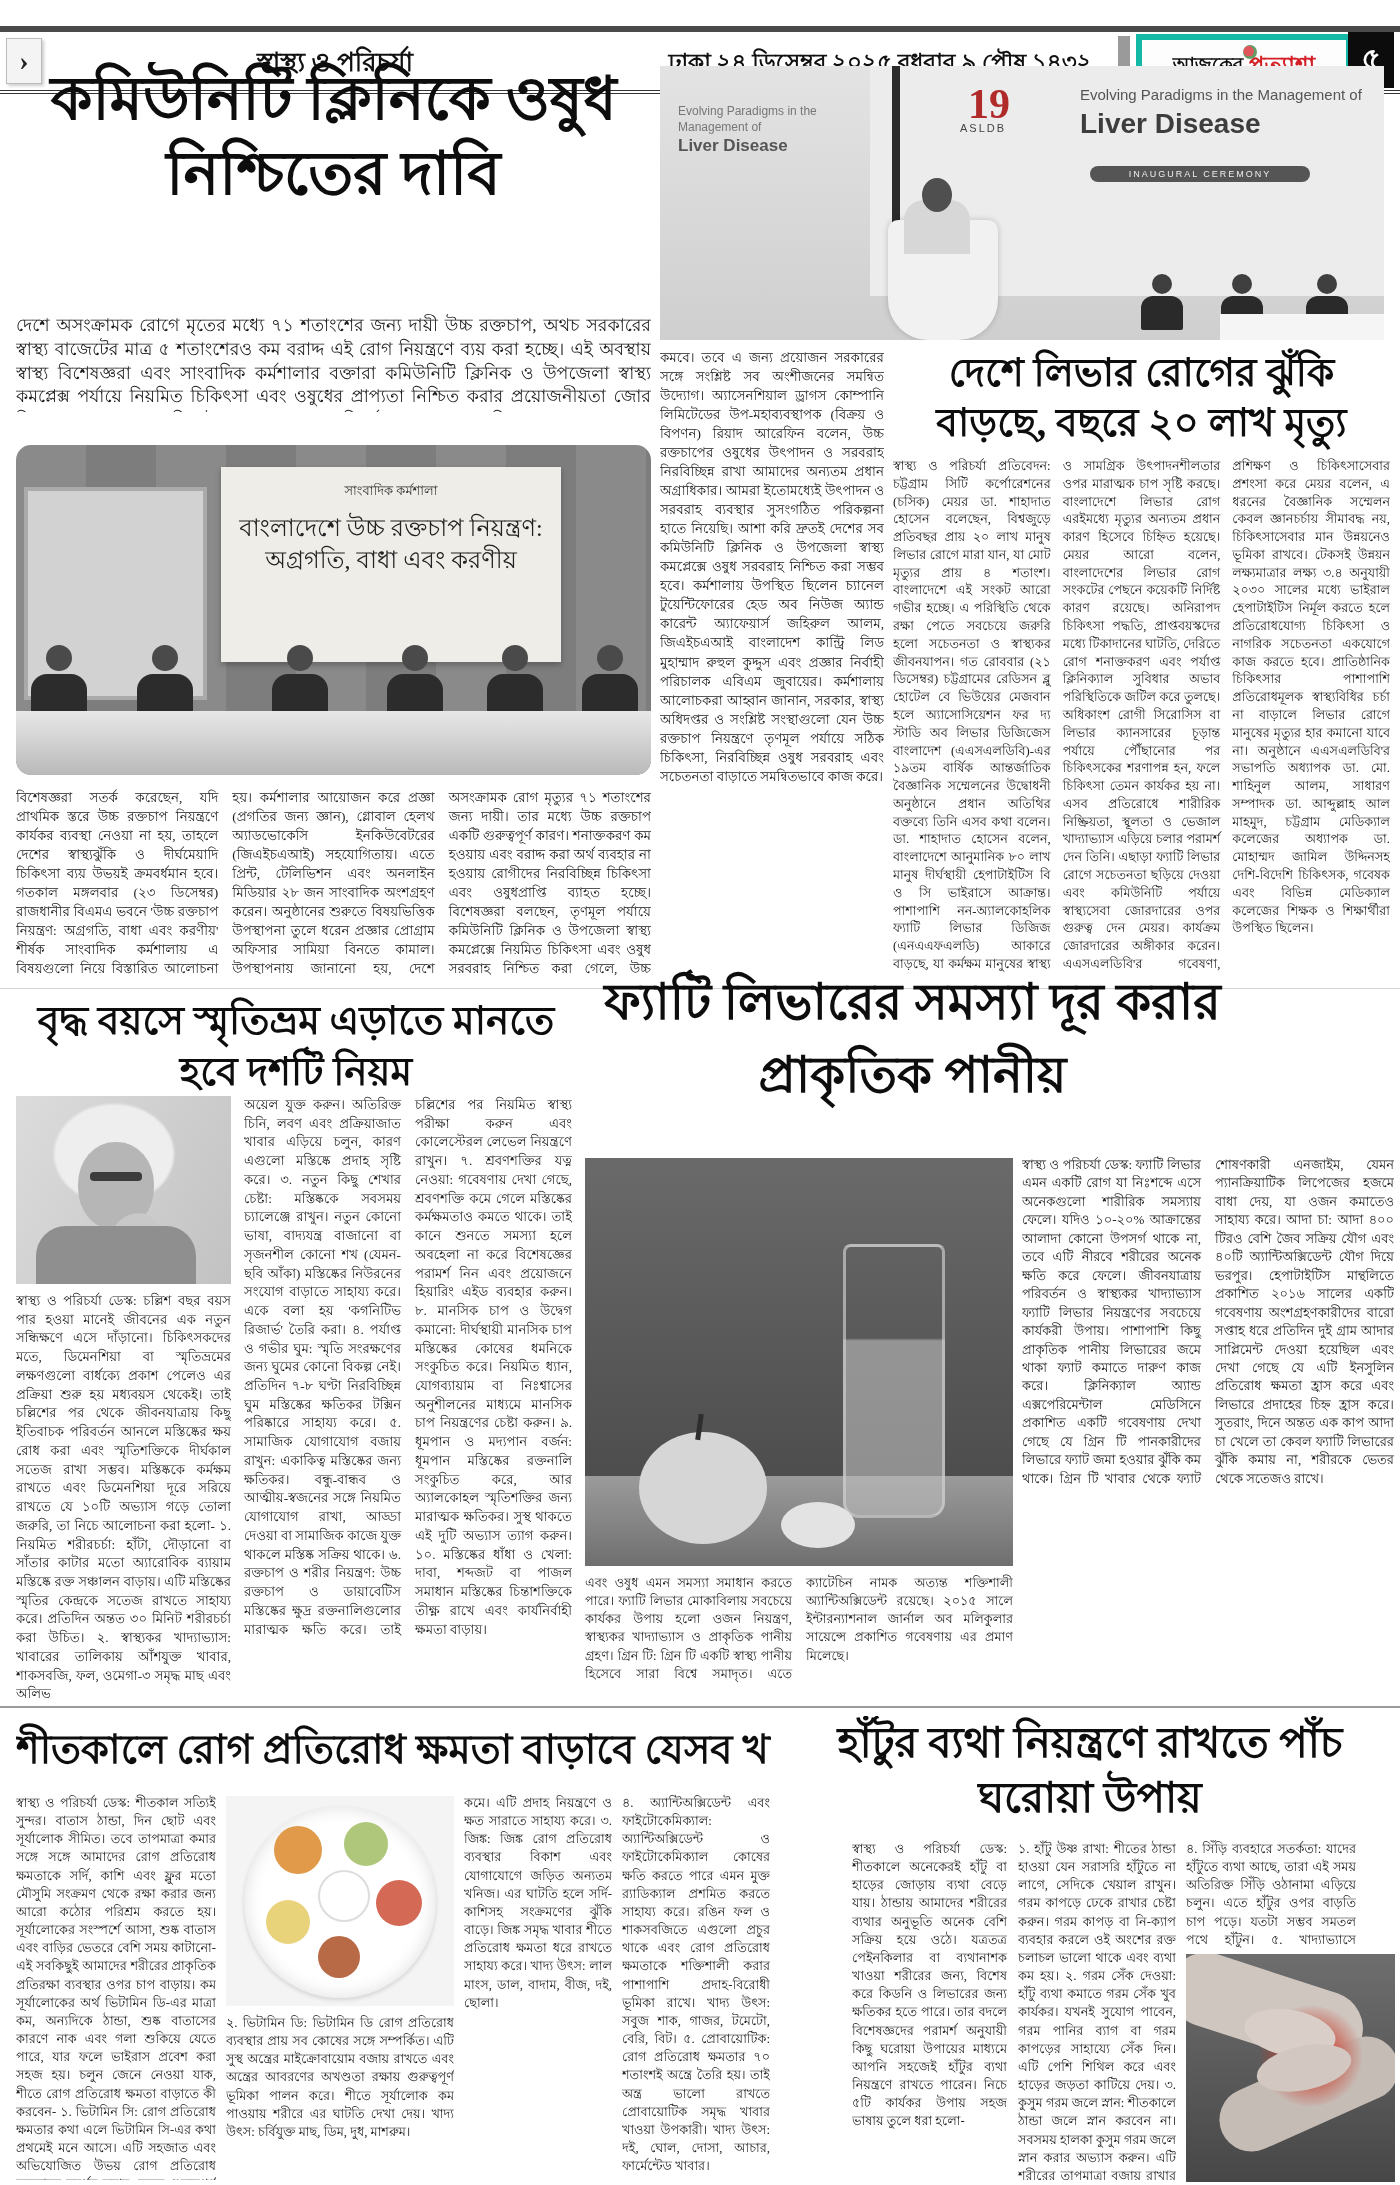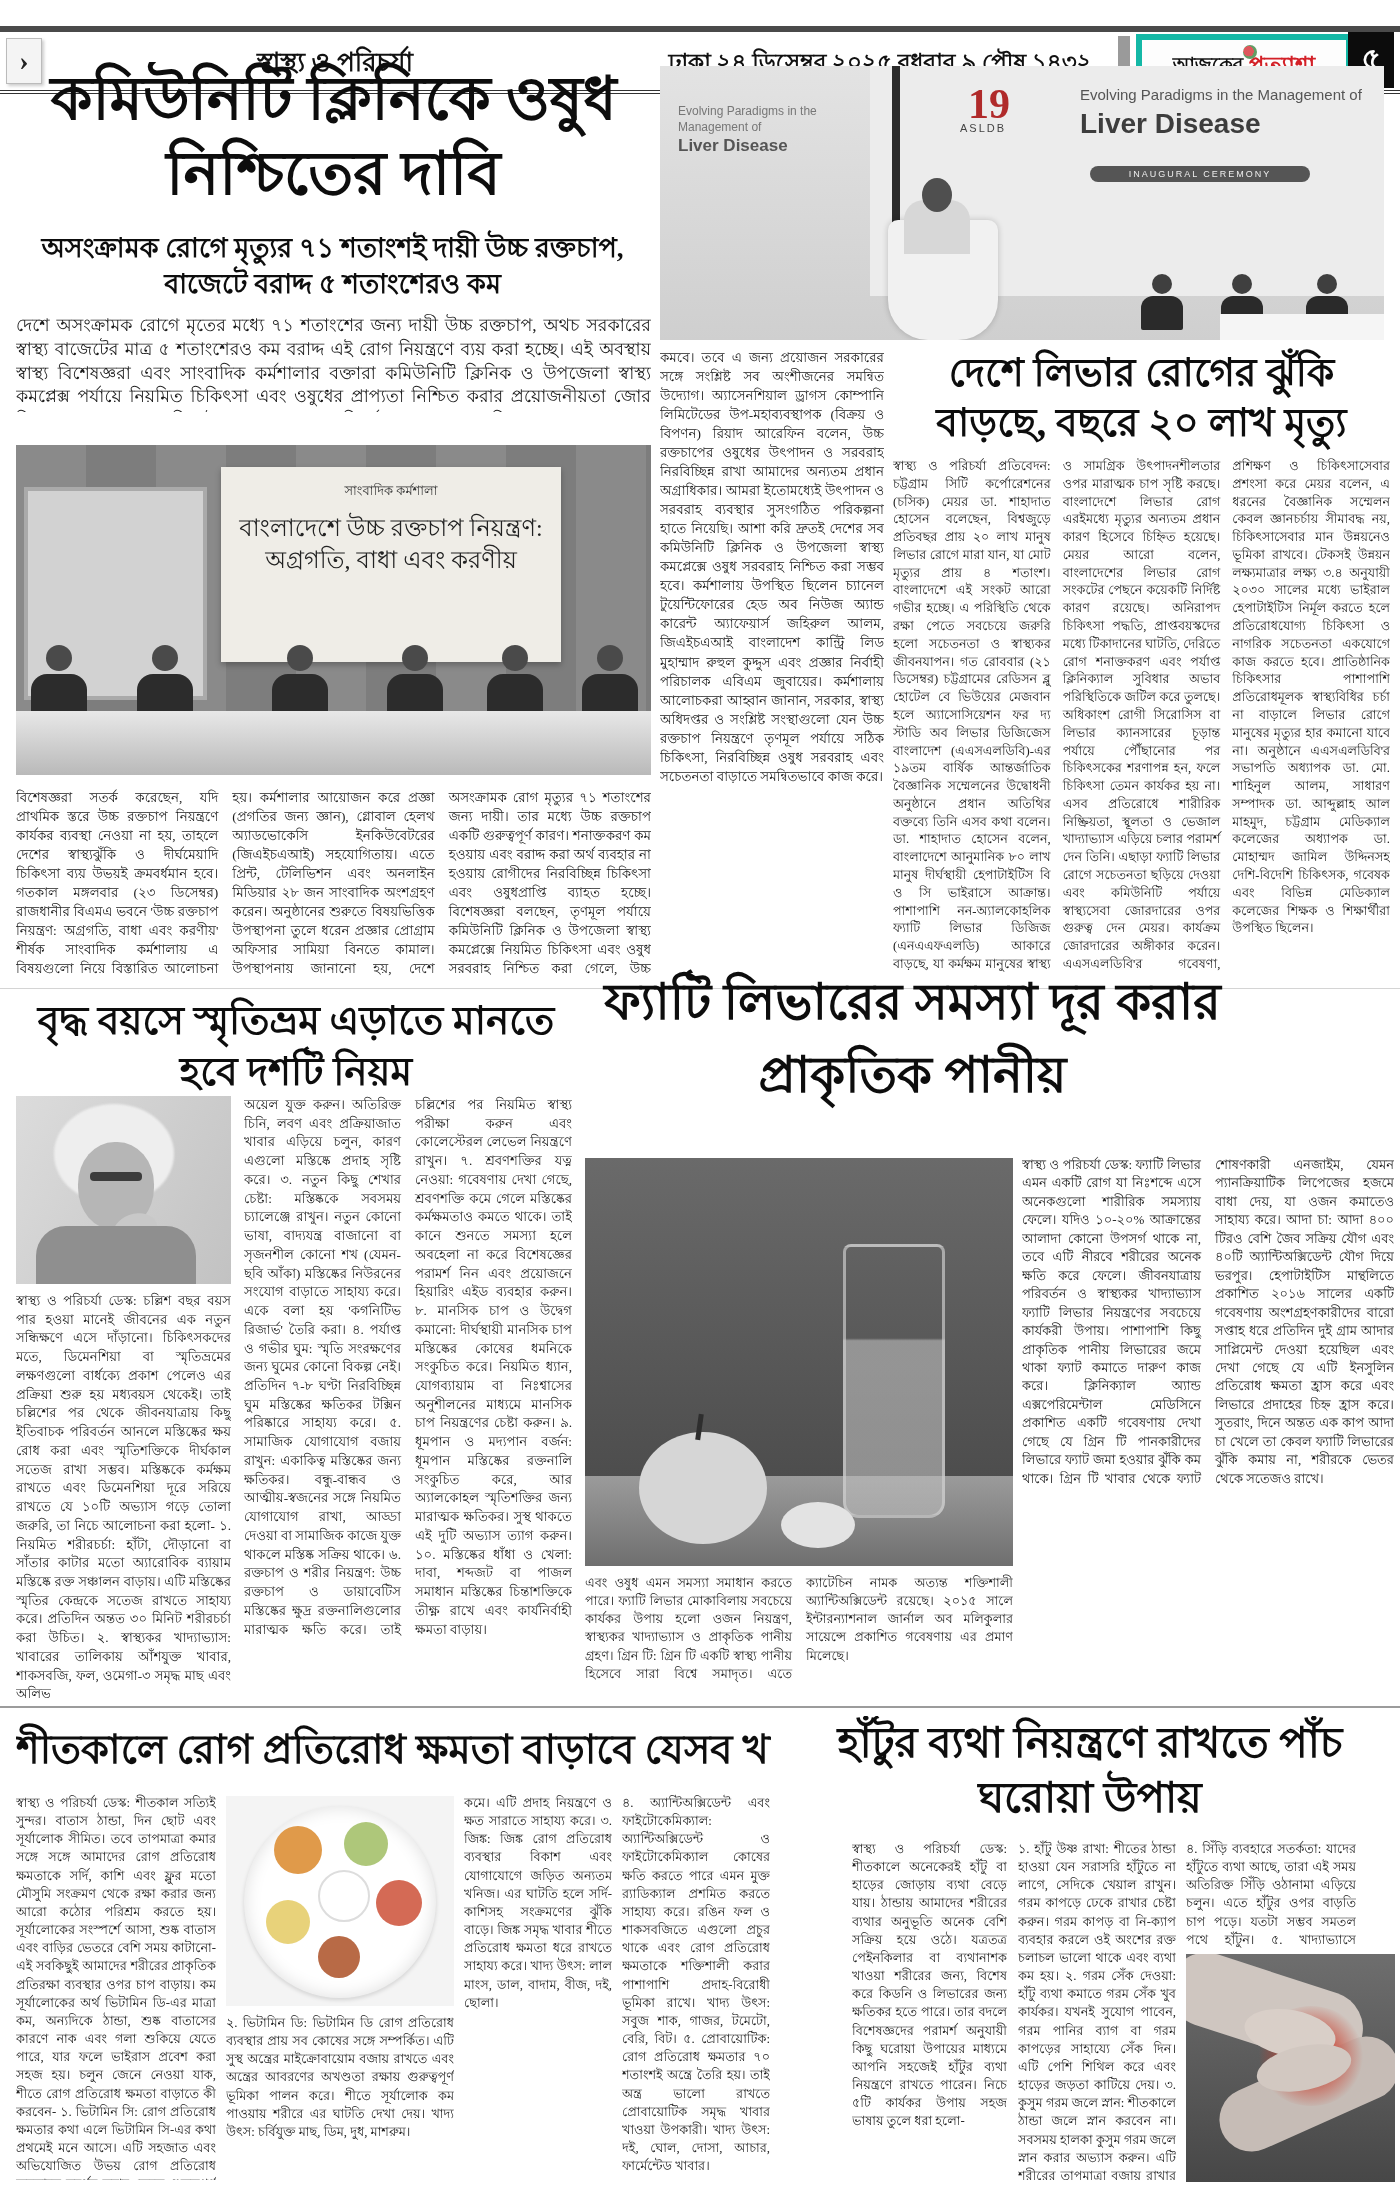--- a/index.html
+++ b/index.html
@@ -24,21 +24,21 @@
              background:radial-gradient(circle at 40% 45%,#d32027 0 45%,#2e7d32 46% 100%);opacity:.75;}
   .page-num-box{position:absolute;left:1348px;top:0px;width:46px;height:56px;background:#0c0c0c;
                 color:#fff;display:flex;align-items:center;justify-content:center;font-size:30px;font-weight:bold;}
   
   .headline{font-weight:bold;text-align:center;color:#0d0d0d;overflow:hidden;}
   .col{position:absolute;text-align:justify;overflow:hidden;line-height:1.42;color:#1a1a1a;}
   .rule{position:absolute;background:#c9c9c9;}
   
   .photo{position:absolute;overflow:hidden;}
   
-  .ph-workshop{background:repeating-linear-gradient(90deg,#8a8a8a 0 70px,#7d7d7d 70px 140px);}
+  .ph-workshop{background:repeating-linear-gradient(90deg,#8a8a8a 0 70px,#7d7d7d 70px 140px);border-radius:15px;}
   .ph-workshop .board{position:absolute;left:8px;top:42px;width:175px;height:205px;background:#d2d2d2;border:4px solid #aaa;}
   .ph-workshop .banner{position:absolute;left:205px;top:22px;width:340px;height:195px;background:#efede7;
                        box-shadow:0 3px 6px #00000044;text-align:center;padding-top:14px;box-sizing:border-box;}
   .ph-workshop .banner .tag{font-size:13px;color:#333;}
   .ph-workshop .banner .btitle{font-size:24px;font-weight:normal;color:#222;line-height:1.35;margin-top:10px;padding:0 16px;}
   .ph-workshop .table{position:absolute;left:0;bottom:0;width:100%;height:64px;background:linear-gradient(#e8e8e8,#b9b9b9);}
   .person{position:absolute;bottom:56px;width:58px;height:74px;}
   .person .head{width:26px;height:26px;border-radius:50%;background:#4a4a4a;margin:0 auto;}
   .person .torso{width:56px;height:44px;border-radius:16px 16px 4px 4px;background:#2c2c2c;margin:3px auto 0;}
   
@@ -101,21 +101,20 @@
     <div class="hdr-date">ঢাকা ২৪ ডিসেম্বর ২০২৫ বুধবার ৯ পৌষ ১৪৩২</div>
     <div class="hdr-bar"></div>
     <div class="logo-box">
       <span class="logo-a">আজকের</span>
       <span class="logo-b"><i class="logo-flag"></i><span>প্রত্যাশা</span></span>
     </div>
     <div class="page-num-box">৫</div>
   </div>
 
   <div class="headline" style="position:absolute;left:16px;top:62px;width:635px;height:160px;font-size:60px;line-height:1.25;">কমিউনিটি ক্লিনিকে ওষুধ নিশ্চিতের দাবি</div>
-  <div class="headline" style="position:absolute;left:40px;top:230px;width:585px;height:80px;font-size:27px;line-height:1.35;">অসংক্রামক রোগে মৃত্যুর ৭১ শতাংশই দায়ী উচ্চ রক্তচাপ, বাজেটে বরাদ্দ ৫ শতাংশেরও কম</div>
   <div class="col" style="left:16px;top:314px;width:635px;height:98px;font-size:17.5px;line-height:1.36;font-weight:500;">দেশে অসংক্রামক রোগে মৃতের মধ্যে ৭১ শতাংশের জন্য দায়ী উচ্চ রক্তচাপ, অথচ সরকারের স্বাস্থ্য বাজেটের মাত্র ৫ শতাংশেরও কম বরাদ্দ এই রোগ নিয়ন্ত্রণে ব্যয় করা হচ্ছে। এই অবস্থায় স্বাস্থ্য বিশেষজ্ঞরা এবং সাংবাদিক কর্মশালার বক্তারা কমিউনিটি ক্লিনিক ও উপজেলা স্বাস্থ্য কমপ্লেক্স পর্যায়ে নিয়মিত চিকিৎসা এবং ওষুধের প্রাপ্যতা নিশ্চিত করার প্রয়োজনীয়তা জোর দিয়ে তুলে ধরেছেন। এ নিয়েই এবারের স্বাস্থ্য ও পরিচর্যা পাতার প্রধান প্রতিবেদন</div>
 
   <div class="photo ph-workshop" style="left:16px;top:445px;width:635px;height:330px;">
     <div class="board"></div>
     <div class="banner">
       <div class="tag">সাংবাদিক কর্মশালা</div>
       <div class="btitle">বাংলাদেশে উচ্চ রক্তচাপ নিয়ন্ত্রণ: অগ্রগতি, বাধা এবং করণীয়</div>
     </div>
     <div class="person" style="left:14px;">
         <div class="head"></div>

